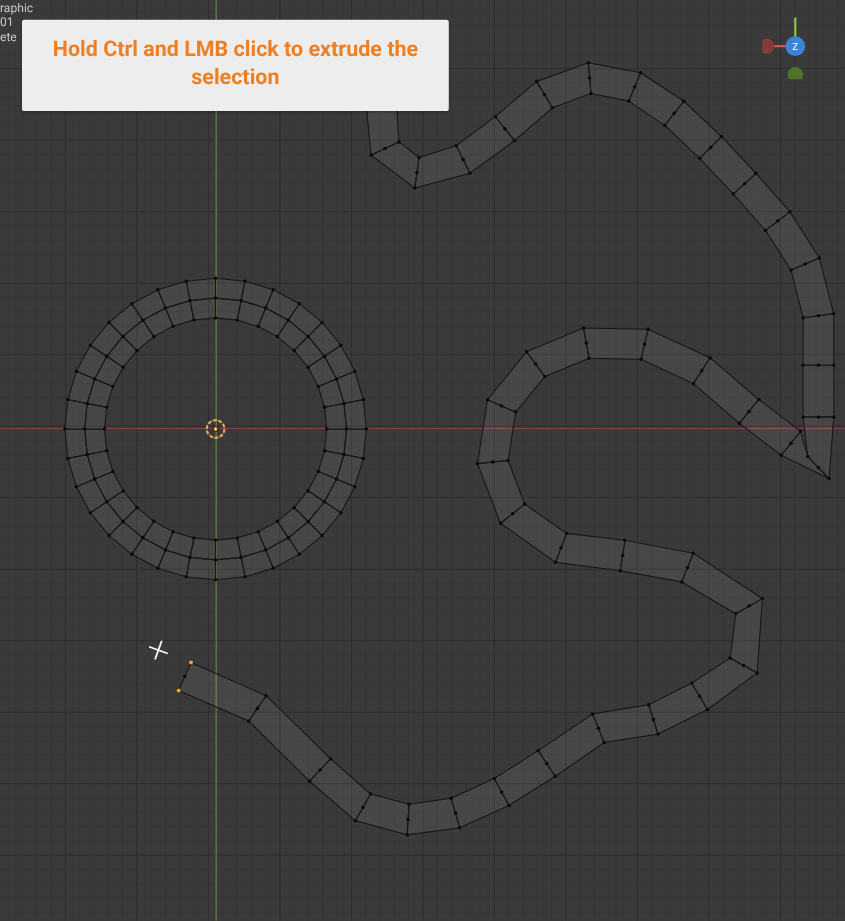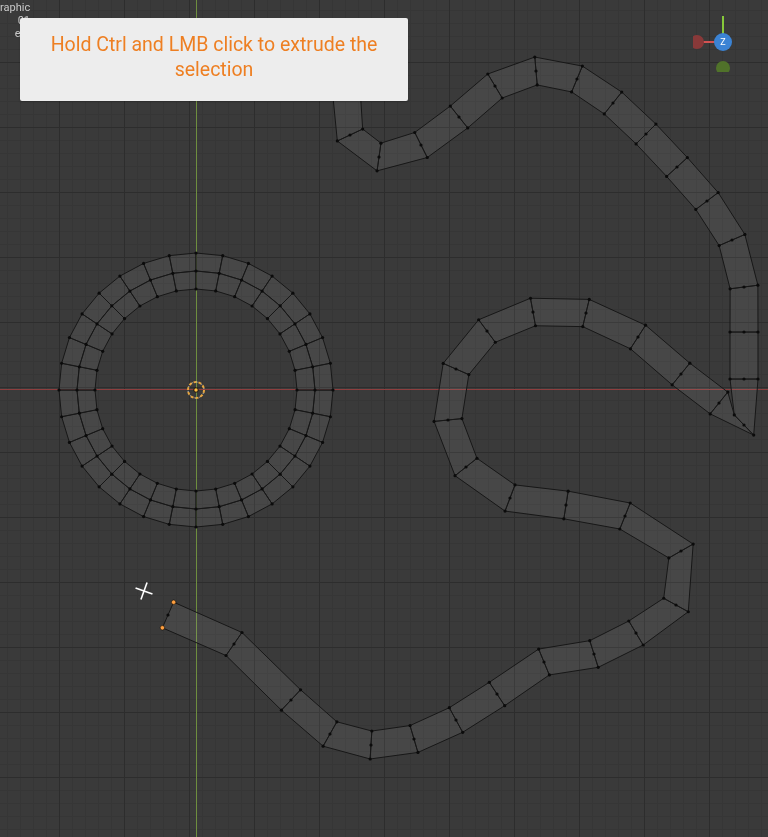--- a/index.html
+++ b/index.html
@@ -60,41 +60,41 @@
   
   .side-text {
     position: absolute;
     left: 0;
     top: 0;
     color: #c9c9c9;
     font-size: 11px;
     line-height: 13px;
     padding: 1px 0 0 0;
     white-space: nowrap;
-    text-align: right;
+    text-align: left;
     width: 30px;
   }
 
   
   .popup {
     position: absolute;
     left: 20px;
     top: 18px;
     width: 372px;
     padding: 14px 8px 18px 8px;
     background: #ededed;
     border-radius: 2px;
     box-shadow: 0 1px 2px rgba(0,0,0,.2);
     z-index: 10;
     text-align: center;
     cursor: default;
   }
   .popup-text {
     font-size: 19.5px;
-    font-weight: 400;
+    font-weight: 700;
     color: #ee7f22;
     line-height: 1.3;
   }
 
   
   .gizmo {
     position: absolute;
     top: 12px;
     right: 15px;
     width: 60px;

